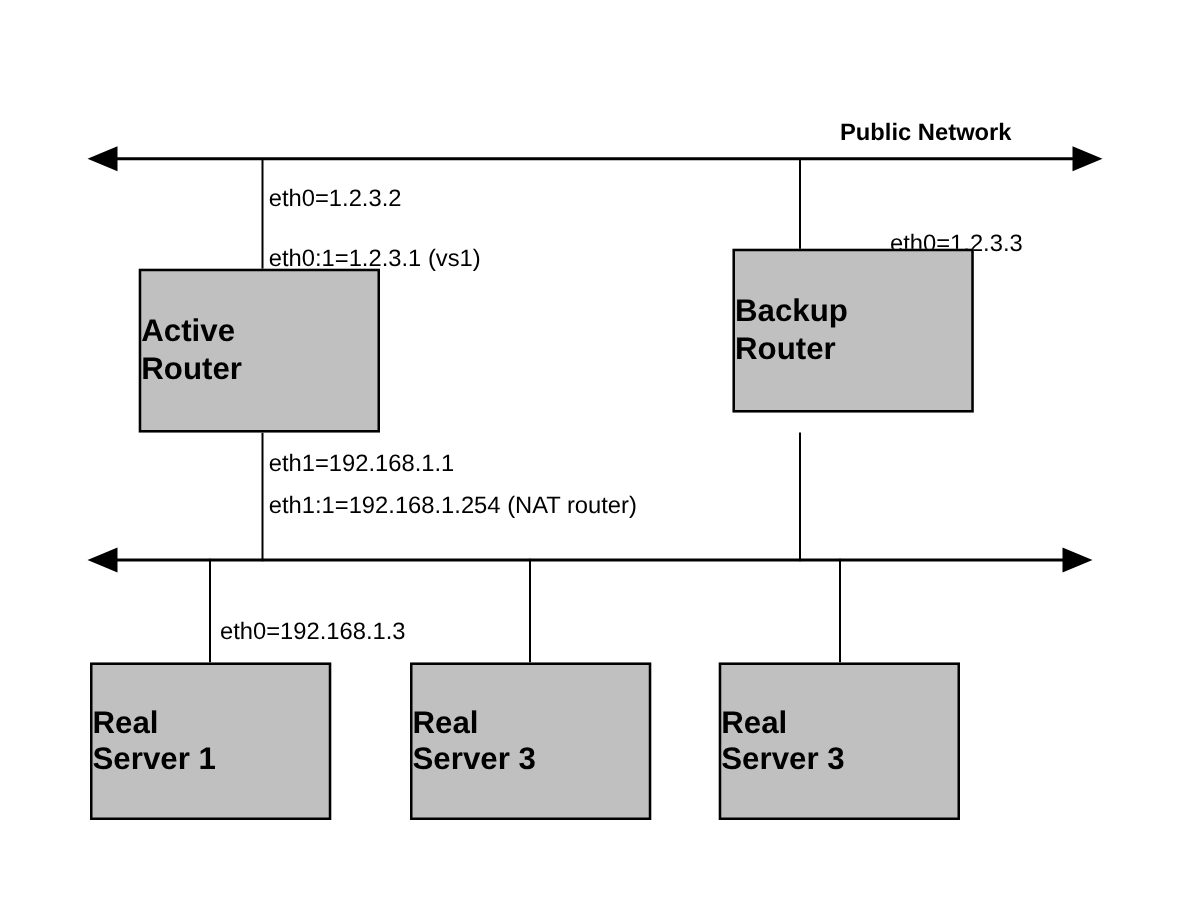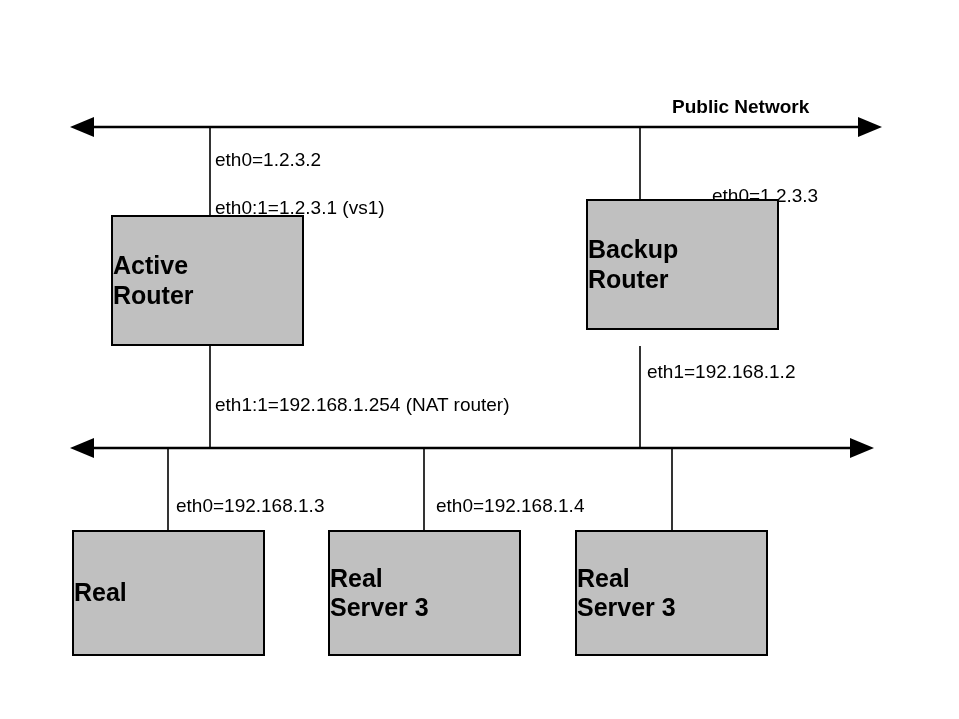--- a/index.html
+++ b/index.html
@@ -117,44 +117,44 @@
     <line x1="672" y1="447" x2="672" y2="530" stroke="#000000" stroke-width="1.6"></line>
   </svg>
 
   <div class="bus-label" id="lbl-public-network">Public Network</div>
 
 
   <div class="iface-label" id="lbl-active-eth0">eth0=1.2.3.2</div>
 
   <div class="iface-label" id="lbl-active-eth0a">eth0:1=1.2.3.1 (vs1)</div>
 
+  <div class="iface-label" id="lbl-active-eth1">eth1=192.168.1.1</div>
 
   <div class="iface-label" id="lbl-active-eth1a">eth1:1=192.168.1.254 (NAT router)</div>
 
   <div class="iface-label" id="lbl-backup-eth0">eth0=1.2.3.3</div>
 
-  <div class="iface-label" id="lbl-backup-eth1">eth1=192.168.1.2</div>
 
   <div class="iface-label" id="lbl-server1-eth0">eth0=192.168.1.3</div>
 
-  <div class="iface-label" id="lbl-server2-eth0">eth0=192.168.1.4</div>
 
 
   <div class="node-box" id="router-active">
     <span>Active</span>
     <span class="line2">Router</span>
   </div>
 
   <div class="node-box" id="router-backup">
     <span>Backup</span>
     <span class="line2">Router</span>
   </div>
 
   <div class="node-box" id="server-1">
     <span>Real</span>
+    <span class="line2">Server 1</span>
   </div>
 
   <div class="node-box" id="server-2">
     <span>Real</span>
     <span class="line2">Server 3</span>
   </div>
 
   <div class="node-box" id="server-3">
     <span>Real</span>
     <span class="line2">Server 3</span>

